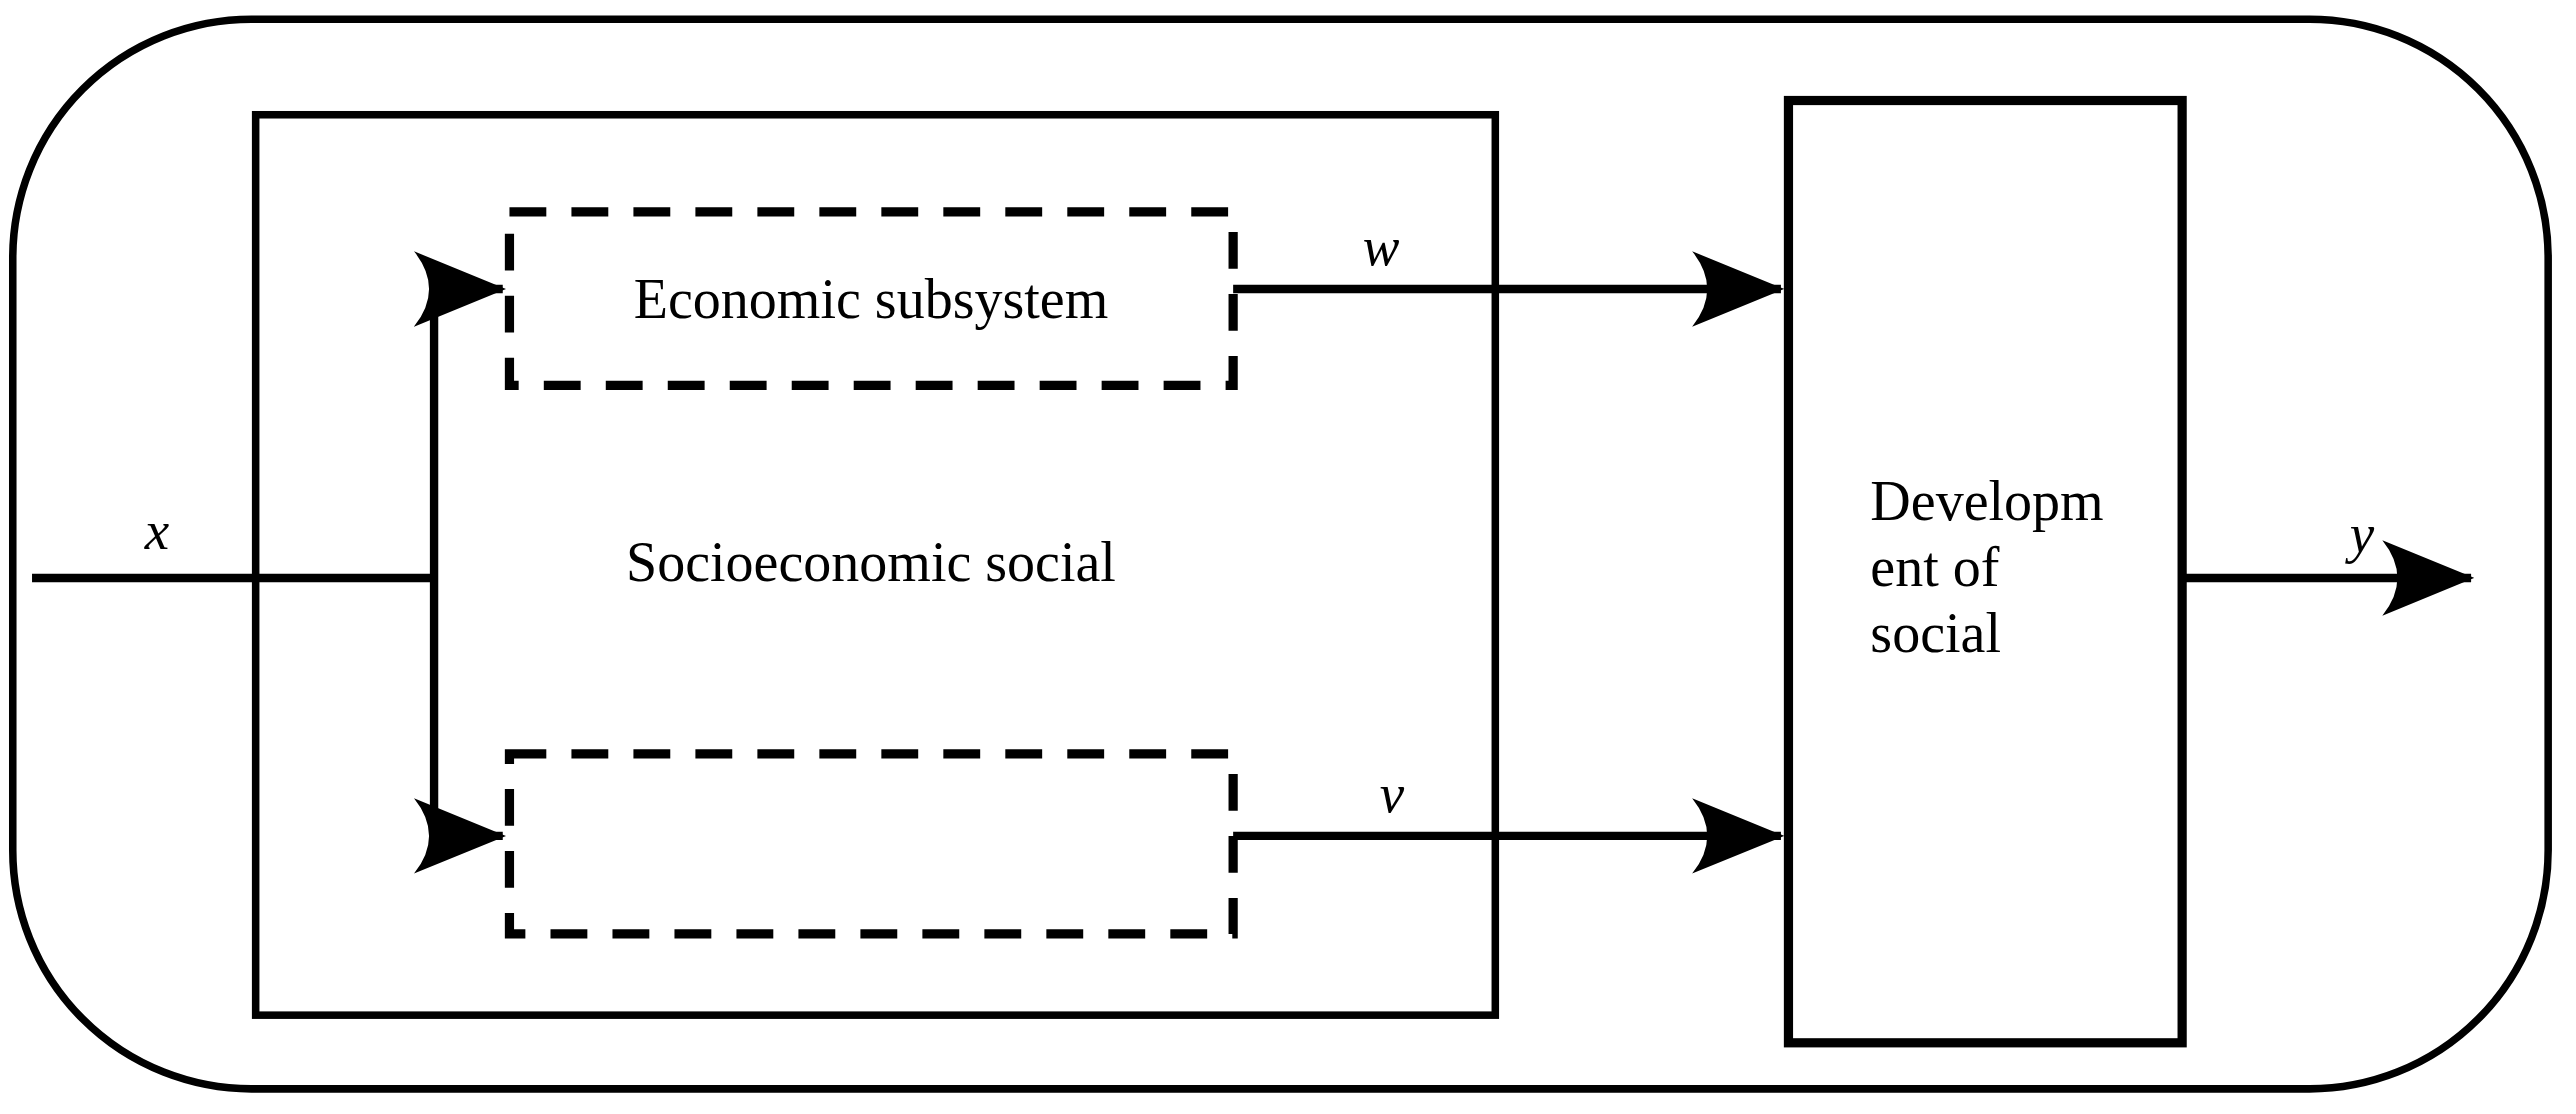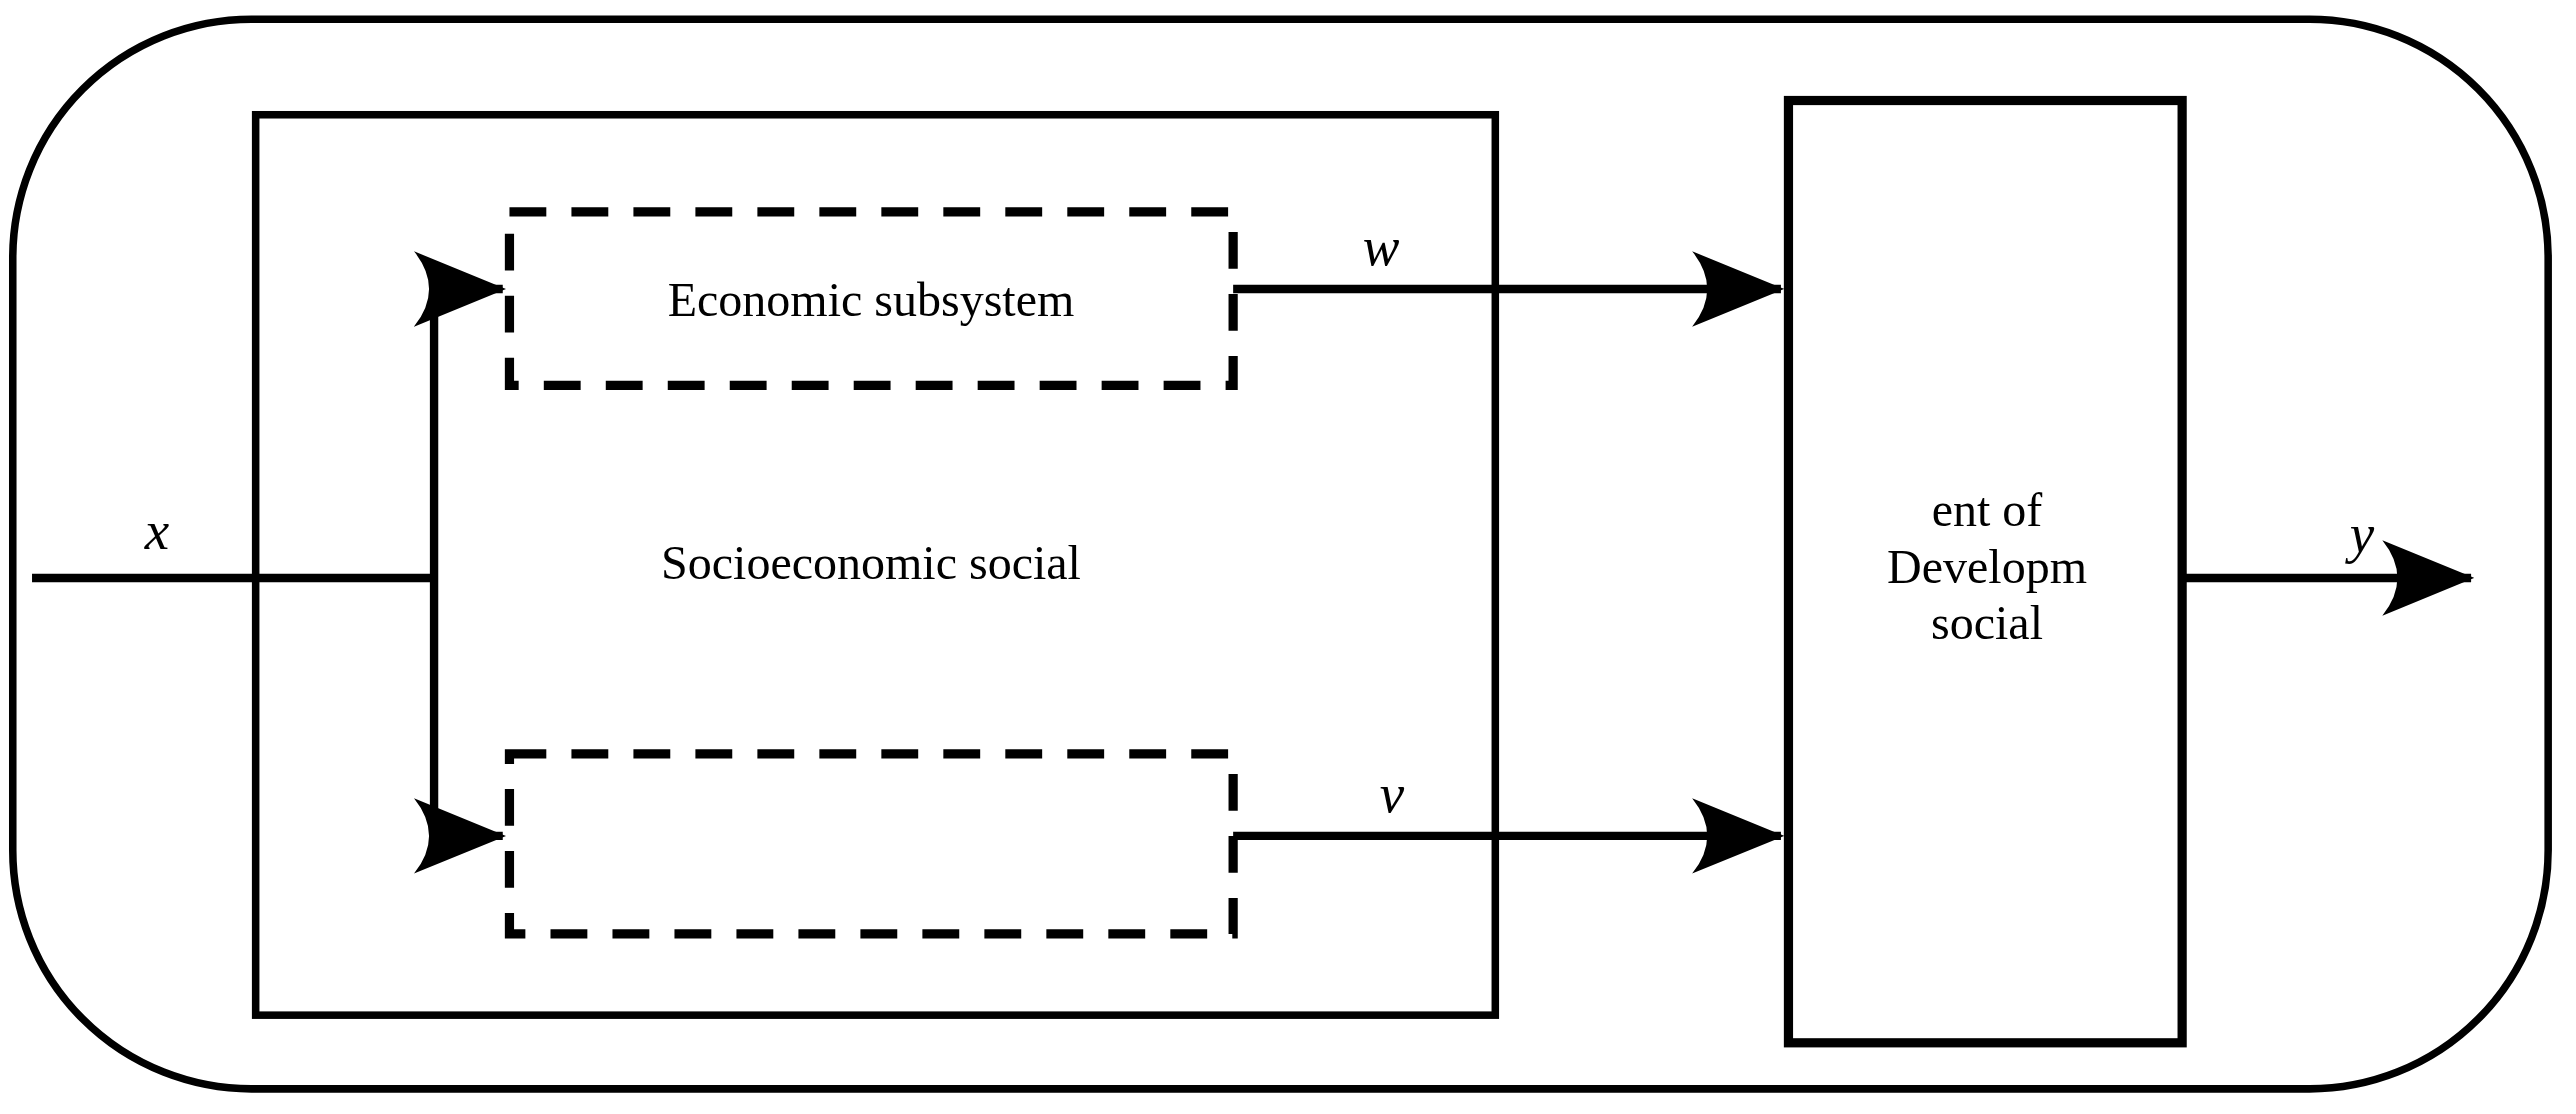--- a/index.html
+++ b/index.html
@@ -12,22 +12,22 @@
   }
   #stage svg{position:absolute;top:0;left:0;width:2576px;height:1114px;}
   .lbl{
     position:absolute;
     color:#000000;
     white-space:nowrap;
     line-height:1.06;
     font-family:"Liberation Serif","DejaVu Serif",serif;
   }
   .box-text{
-    font-size:48px;
-    text-align:center;
+    font-size:56px;
+    text-align:left;
     transform:translate(-50%,-50%);
   }
   .var-text{
     font-size:55px;
     font-style:italic;
     transform:translate(-50%,-100%);
   }
   .multi{
     line-height:1.18;
   }
@@ -68,22 +68,22 @@
 
     <path d="M2605,690 L2950,690" fill="none" stroke="#000000" stroke-width="10" marker-end="url(#arrowhead)"></path>
   </svg>
 
   <div class="lbl box-text" style="left:871px;top:300px;">Economic subsystem</div>
 
   <div class="lbl box-text" style="left:871px;top:563px;">Socioeconomic social</div>
 
 
   <div class="lbl box-text multi" style="left:1987px;top:567px;">
+    <div>Developm</div>
     <div>ent of</div>
-    <div>Developm</div>
     <div>social</div>
   </div>
 
   <div class="lbl var-text" style="left:157px;top:560px;">x</div>
 
   <div class="lbl var-text" style="left:1381px;top:276px;">w</div>
 
   <div class="lbl var-text" style="left:1392px;top:823px;">v</div>
 
   <div class="lbl var-text" style="left:2362px;top:563px;">y</div>

